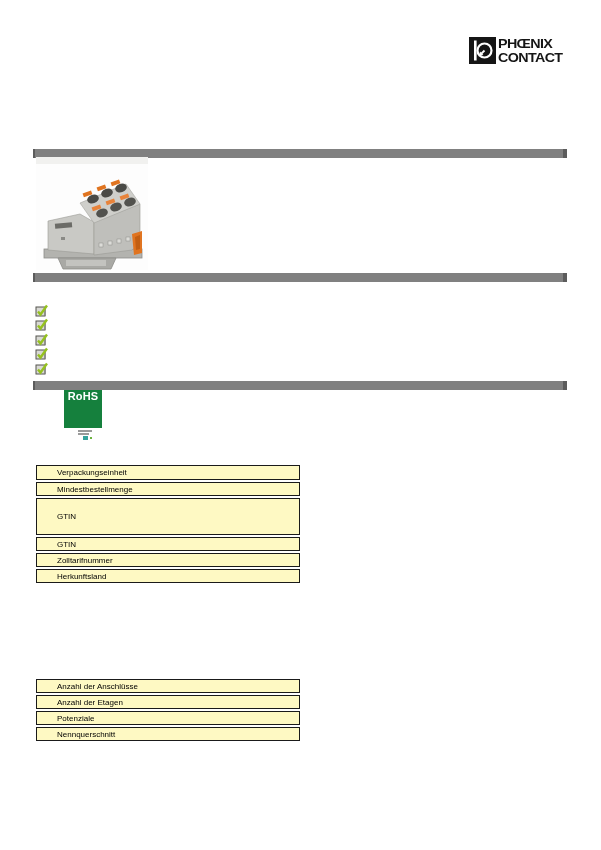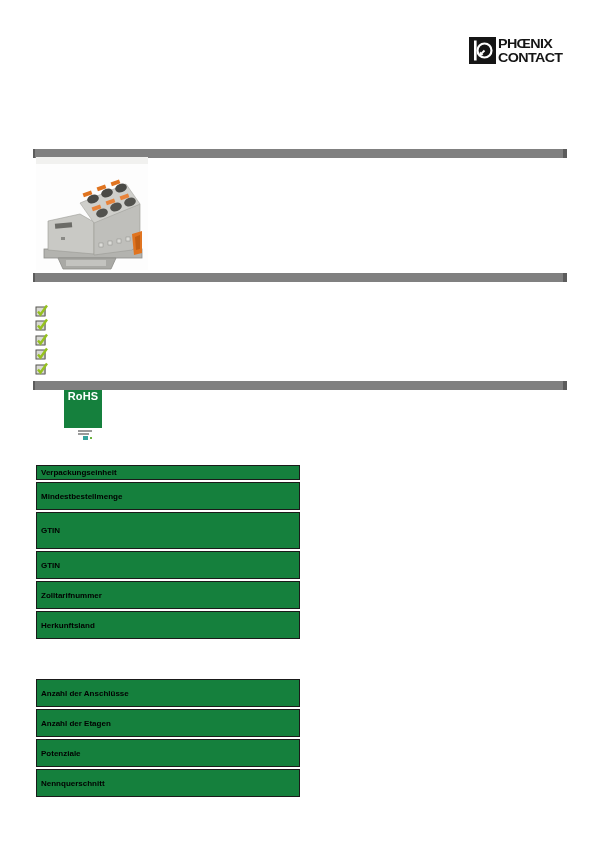--- a/index.html
+++ b/index.html
@@ -42,25 +42,25 @@
   .mini-cert .ln{position:absolute;left:2px;height:1.5px;background:#9a9a9a;}
   .mini-cert .l1{top:2px;width:14px;}
   .mini-cert .l2{top:5px;width:11px;}
   .mini-cert .sq{position:absolute;left:7px;top:8px;width:5px;height:4px;background:#35a39c;}
   .mini-cert .dot{position:absolute;left:14px;top:9px;width:2px;height:2px;background:#6cb33f;}
 
   
   .tbl{left:36px;width:264px;}
   .t-order{top:465px;} .t-tech{top:679px;}
   .trow{
-    box-sizing:border-box;border:1px solid #1a1a1a;background:#15803d;
+    box-sizing:border-box;border:1px solid #1a1a1a;background:#fef9c3;
     margin-bottom:2px;color:#000;font-size:8px;line-height:9px;
-    display:flex;align-items:center;padding-left:4px;font-weight:bold;
-  }
-  .h15{height:15px;} .h12{height:28px;} .h37{height:37px;} .h14{height:14px;}
+    display:flex;align-items:center;padding-left:20px;
+  }
+  .h15{height:15px;} .h12{height:14px;} .h37{height:37px;} .h14{height:14px;}
 </style>
 </head>
 <body>
 
 <div class="abs logo">
   <span class="p-mark">
     <svg width="27" height="27" viewBox="0 0 27 27">
       <rect width="27" height="27" fill="#151515"></rect>
       <rect x="5" y="3.5" width="2.6" height="20" fill="#ffffff"></rect>
       <circle cx="15.5" cy="13.5" r="7" fill="none" stroke="#ffffff" stroke-width="2.2"></circle>

